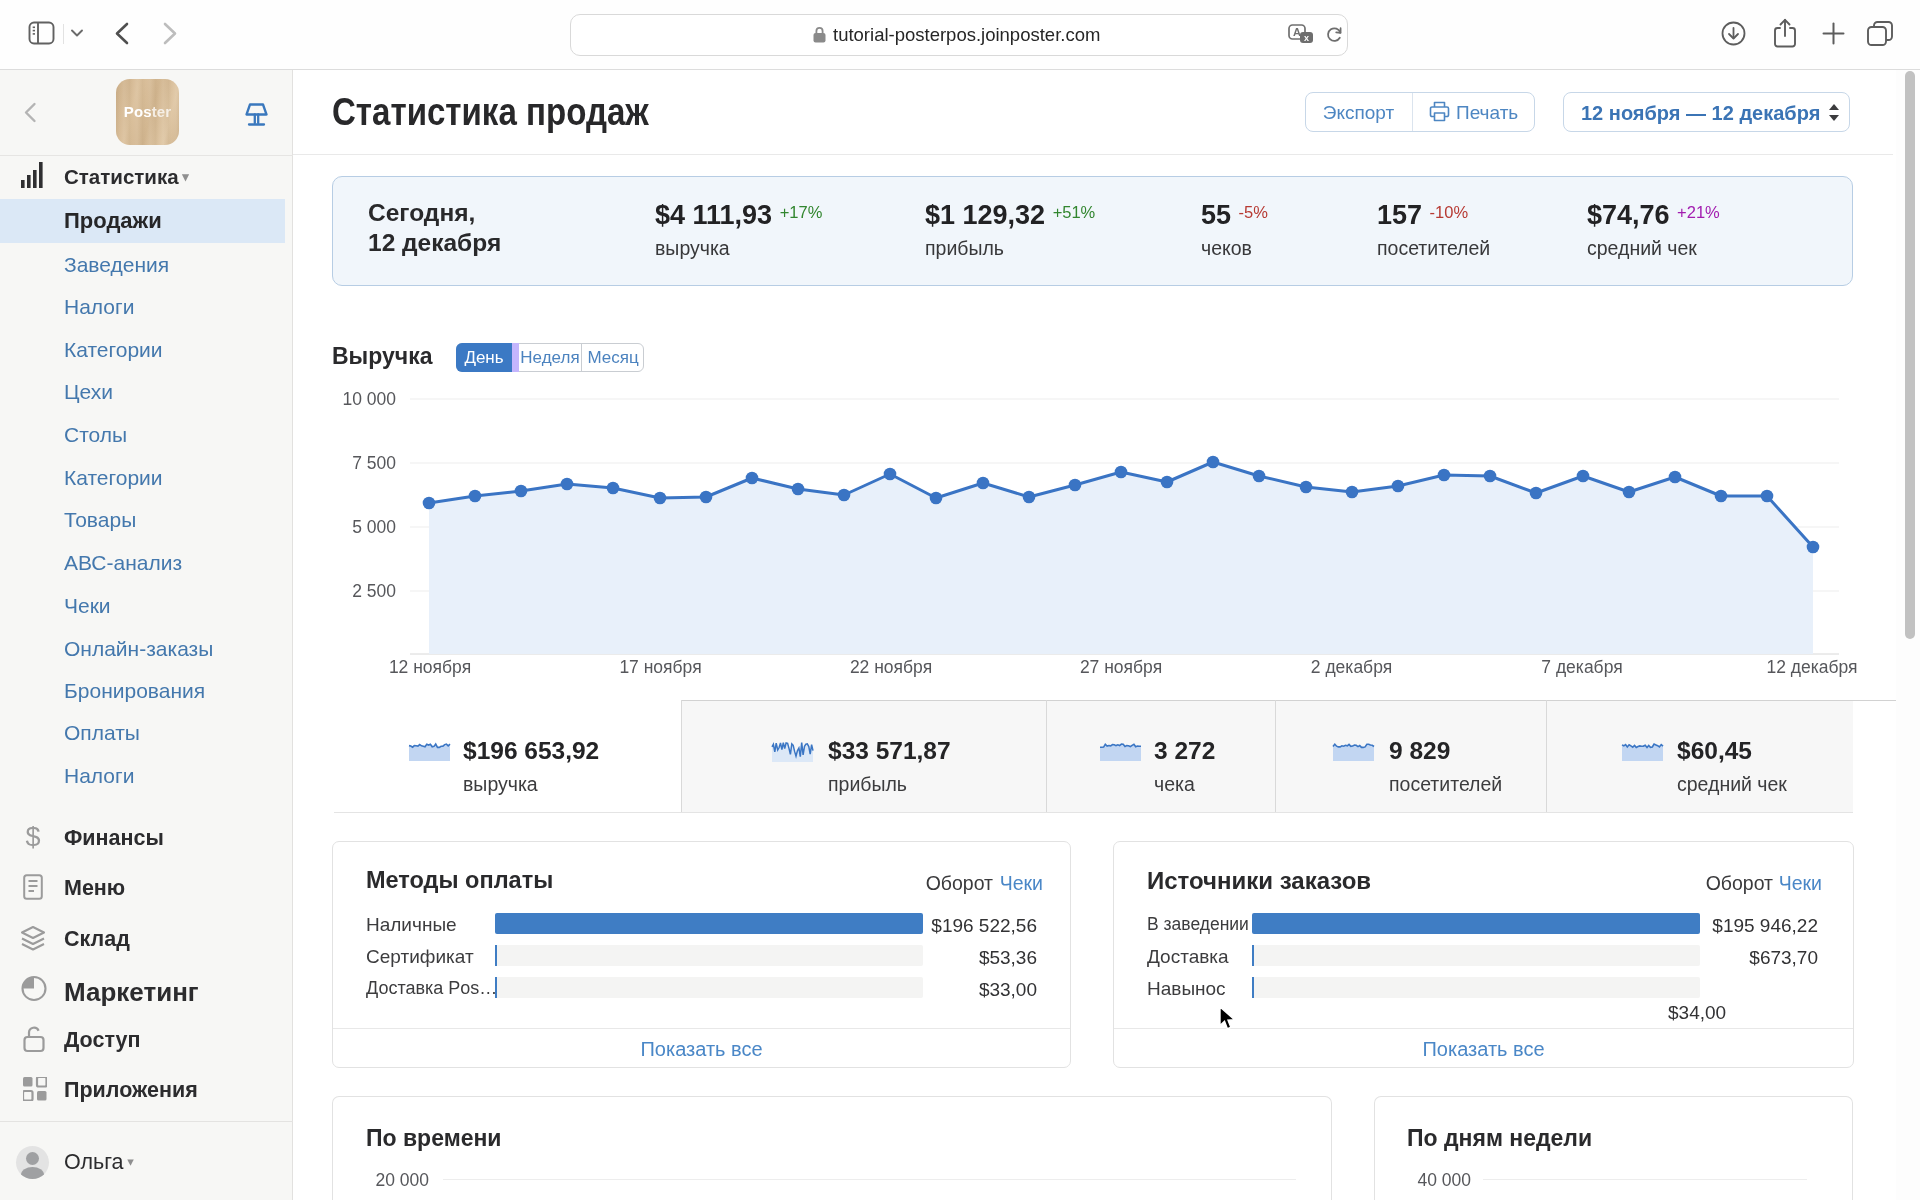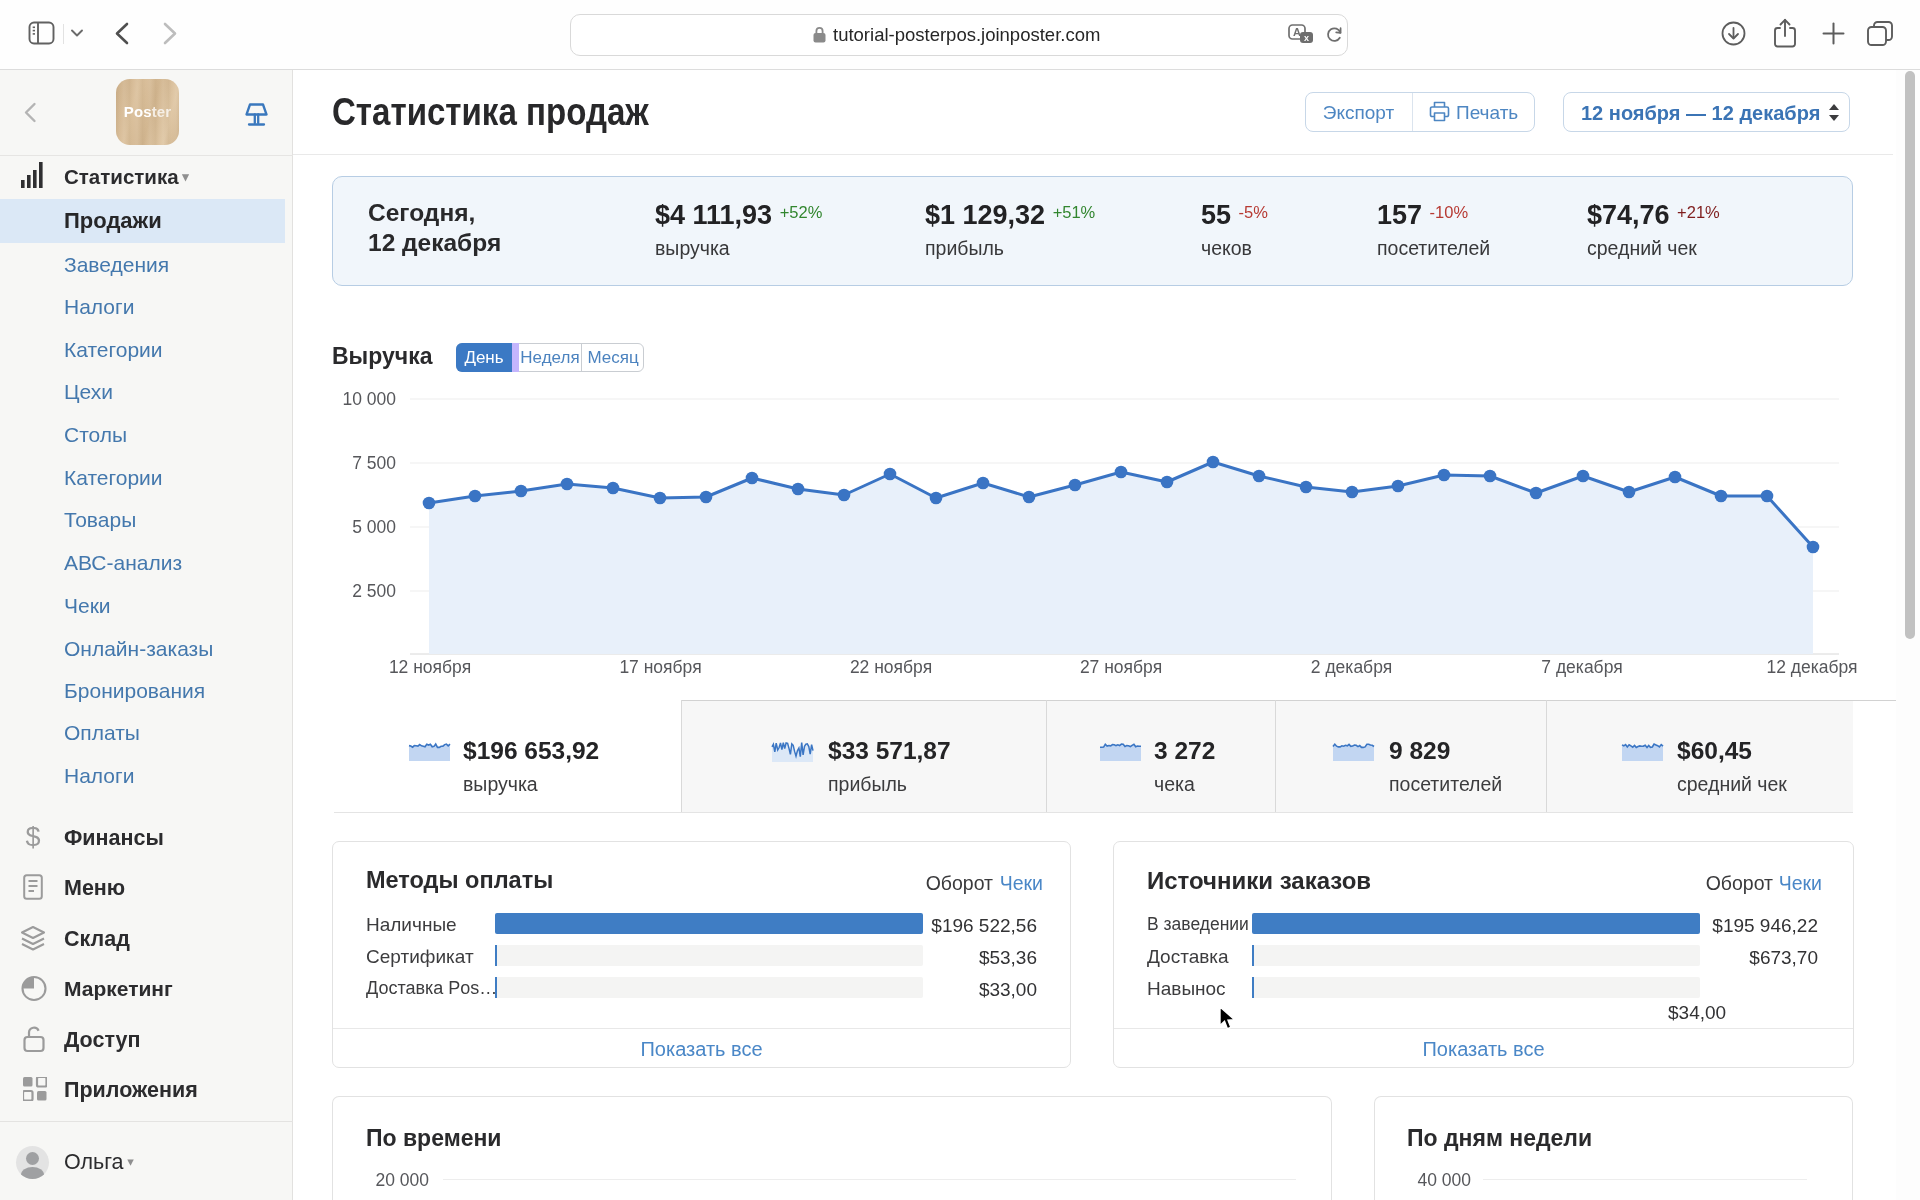--- a/index.html
+++ b/index.html
@@ -120,21 +120,21 @@
   <path d="M13 2 L24 7.5 L13 13 L2 7.5 Z"></path>
   <path d="M2 13.5 L13 19 L24 13.5"></path>
   <path d="M2 19 L13 24.5 L24 19"></path>
 </svg>
 <div class="abs" style="left:64px;top:927px;font-size:21.5px;font-weight:bold;color:#2c2c2e;">Склад</div>
 
 <svg class="abs" style="left:21px;top:975px;" width="26" height="27" viewBox="0 0 26 27" fill="none" stroke="#9b9b9b" stroke-width="2.1">
   <circle cx="13" cy="13.5" r="11.5"></circle>
   <path d="M13 2 A11.5 11.5 0 0 0 1.5 13.5 L13 13.5 Z" fill="#9b9b9b" stroke="none"></path>
 </svg>
-<div class="abs" style="left:64px;top:977px;font-size:21px;font-weight:bold;color:#2c2c2e;">Маркетинг</div>
+<div class="abs" style="left:64px;top:977px;font-size:26px;font-weight:bold;color:#2c2c2e;">Маркетинг</div>
 
 <svg class="abs" style="left:23px;top:1025px;" width="22" height="28" viewBox="0 0 22 28" fill="none" stroke="#9b9b9b" stroke-width="2.2">
   <rect x="1.5" y="12" width="19" height="14" rx="3"></rect>
   <path d="M6 12 V7.5 a5 5 0 0 1 9.6 -1.8"></path>
 </svg>
 <div class="abs" style="left:64px;top:1028px;font-size:21.5px;font-weight:bold;color:#2c2c2e;">Доступ</div>
 
 <svg class="abs" style="left:23px;top:1077px;" width="24" height="24" viewBox="0 0 24 24" fill="#9b9b9b">
   <rect x="0" y="0" width="9.5" height="9.5" rx="1.5"></rect>
   <rect x="14" y="0" width="9.5" height="9.5" rx="1.5" fill="none" stroke="#9b9b9b" stroke-width="2.2"></rect>
@@ -163,29 +163,29 @@
 <div class="abs" style="left:1563px;top:92px;width:287px;height:40px;border:1px solid #c7d7e8;border-radius:8px;background:#fff;"></div>
 <div class="abs" style="left:1581px;top:102px;font-size:20px;font-weight:bold;color:#3b74b5;">12 ноября — 12 декабря</div>
 <svg class="abs" style="left:1828px;top:103px;" width="12" height="19" viewBox="0 0 12 19" fill="#3c3c3e">
   <path d="M6 1 L11 7 H1 Z"></path>
   <path d="M6 18 L1 12 H11 Z"></path>
 </svg>
 <div class="abs" style="left:293px;top:154px;width:1600px;height:1px;background:#e9e9e9;"></div>
 
 <div class="abs" style="left:332px;top:176px;width:1521px;height:110px;background:#f1f6fb;border:1px solid #b7cde4;border-radius:10px;"></div>
 <div class="abs" style="left:368px;top:198px;font-size:24.5px;font-weight:bold;color:#29292b;line-height:30px;">Сегодня,<br>12 декабря</div>
-<div class="abs" style="left:655px;top:200px;font-size:27px;font-weight:bold;color:#222224;">$4 111,93&nbsp;<span style="font-size:16.5px;font-weight:normal;color:#32862f;position:relative;top:-6px;">+52%</span></div>
+<div class="abs" style="left:655px;top:200px;font-size:27px;font-weight:bold;color:#222224;">$4 111,93&nbsp;<span style="font-size:16.5px;font-weight:normal;color:#32862f;position:relative;top:-6px;">+17%</span></div>
 <div class="abs" style="left:655px;top:237px;font-size:19.5px;color:#38383a;">выручка</div>
 <div class="abs" style="left:925px;top:200px;font-size:27px;font-weight:bold;color:#222224;">$1 129,32&nbsp;<span style="font-size:16.5px;font-weight:normal;color:#32862f;position:relative;top:-6px;">+51%</span></div>
 <div class="abs" style="left:925px;top:237px;font-size:19.5px;color:#38383a;">прибыль</div>
 <div class="abs" style="left:1201px;top:200px;font-size:27px;font-weight:bold;color:#222224;">55&nbsp;<span style="font-size:16.5px;font-weight:normal;color:#b73a33;position:relative;top:-6px;">-5%</span></div>
 <div class="abs" style="left:1201px;top:237px;font-size:19.5px;color:#38383a;">чеков</div>
 <div class="abs" style="left:1377px;top:200px;font-size:27px;font-weight:bold;color:#222224;">157&nbsp;<span style="font-size:16.5px;font-weight:normal;color:#b73a33;position:relative;top:-6px;">-10%</span></div>
 <div class="abs" style="left:1377px;top:237px;font-size:19.5px;color:#38383a;">посетителей</div>
-<div class="abs" style="left:1587px;top:200px;font-size:27px;font-weight:bold;color:#222224;">$74,76&nbsp;<span style="font-size:16.5px;font-weight:normal;color:#7f1d1d;position:relative;top:-6px;">+21%</span></div>
+<div class="abs" style="left:1587px;top:200px;font-size:27px;font-weight:bold;color:#222224;">$74,76&nbsp;<span style="font-size:16.5px;font-weight:normal;color:#a21caf;position:relative;top:-6px;">+21%</span></div>
 <div class="abs" style="left:1587px;top:237px;font-size:19.5px;color:#38383a;">средний чек</div>
 
 <div class="abs" style="left:332px;top:343px;font-size:23px;font-weight:bold;color:#2a2a2c;">Выручка</div>
 <div class="abs" style="left:456px;top:343px;width:188px;height:29px;border:1px solid #c9cdd2;border-radius:6px;background:#fff;"></div>
 <div class="abs" style="left:456px;top:343px;width:56px;height:29px;background:#3b79c4;border-radius:6px 0 0 6px;color:#fff;font-size:17px;text-align:center;line-height:29px;">День</div>
 <div class="abs" style="left:512px;top:343px;width:69px;height:29px;border-left:7px solid #c4b5fd;color:#4c83bf;font-size:17px;text-align:center;line-height:29px;">Неделя</div>
 <div class="abs" style="left:581px;top:343px;width:63px;height:29px;border-left:1px solid #c9cdd2;color:#4c83bf;font-size:17px;text-align:center;line-height:29px;">Месяц</div>
 
 <svg class="abs" style="left:332px;top:386px;" width="1528" height="300" viewBox="0 0 1528 300" font-family="Liberation Sans, sans-serif">
 <line x1="78" y1="13" x2="1507" y2="13" stroke="#ededed" stroke-width="1"></line>

